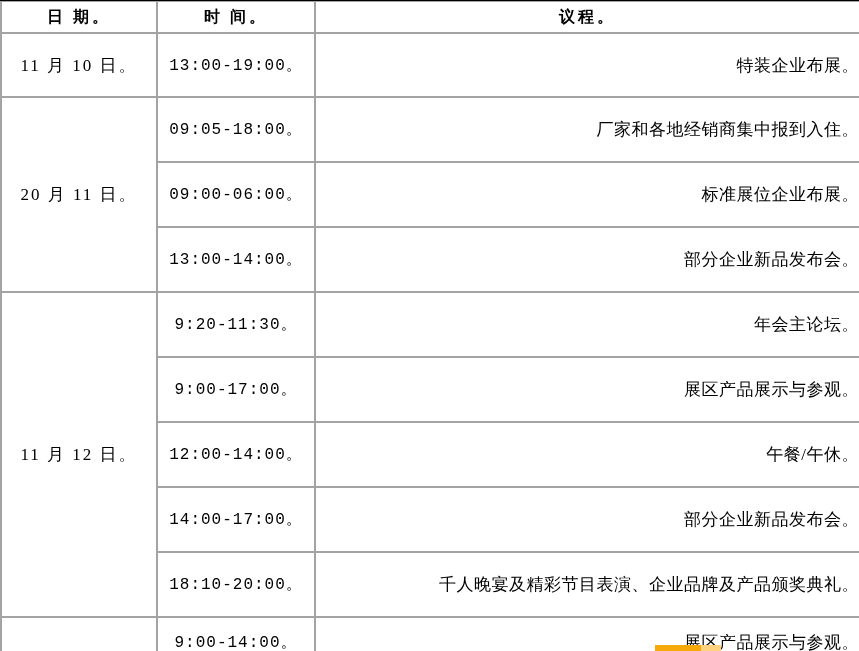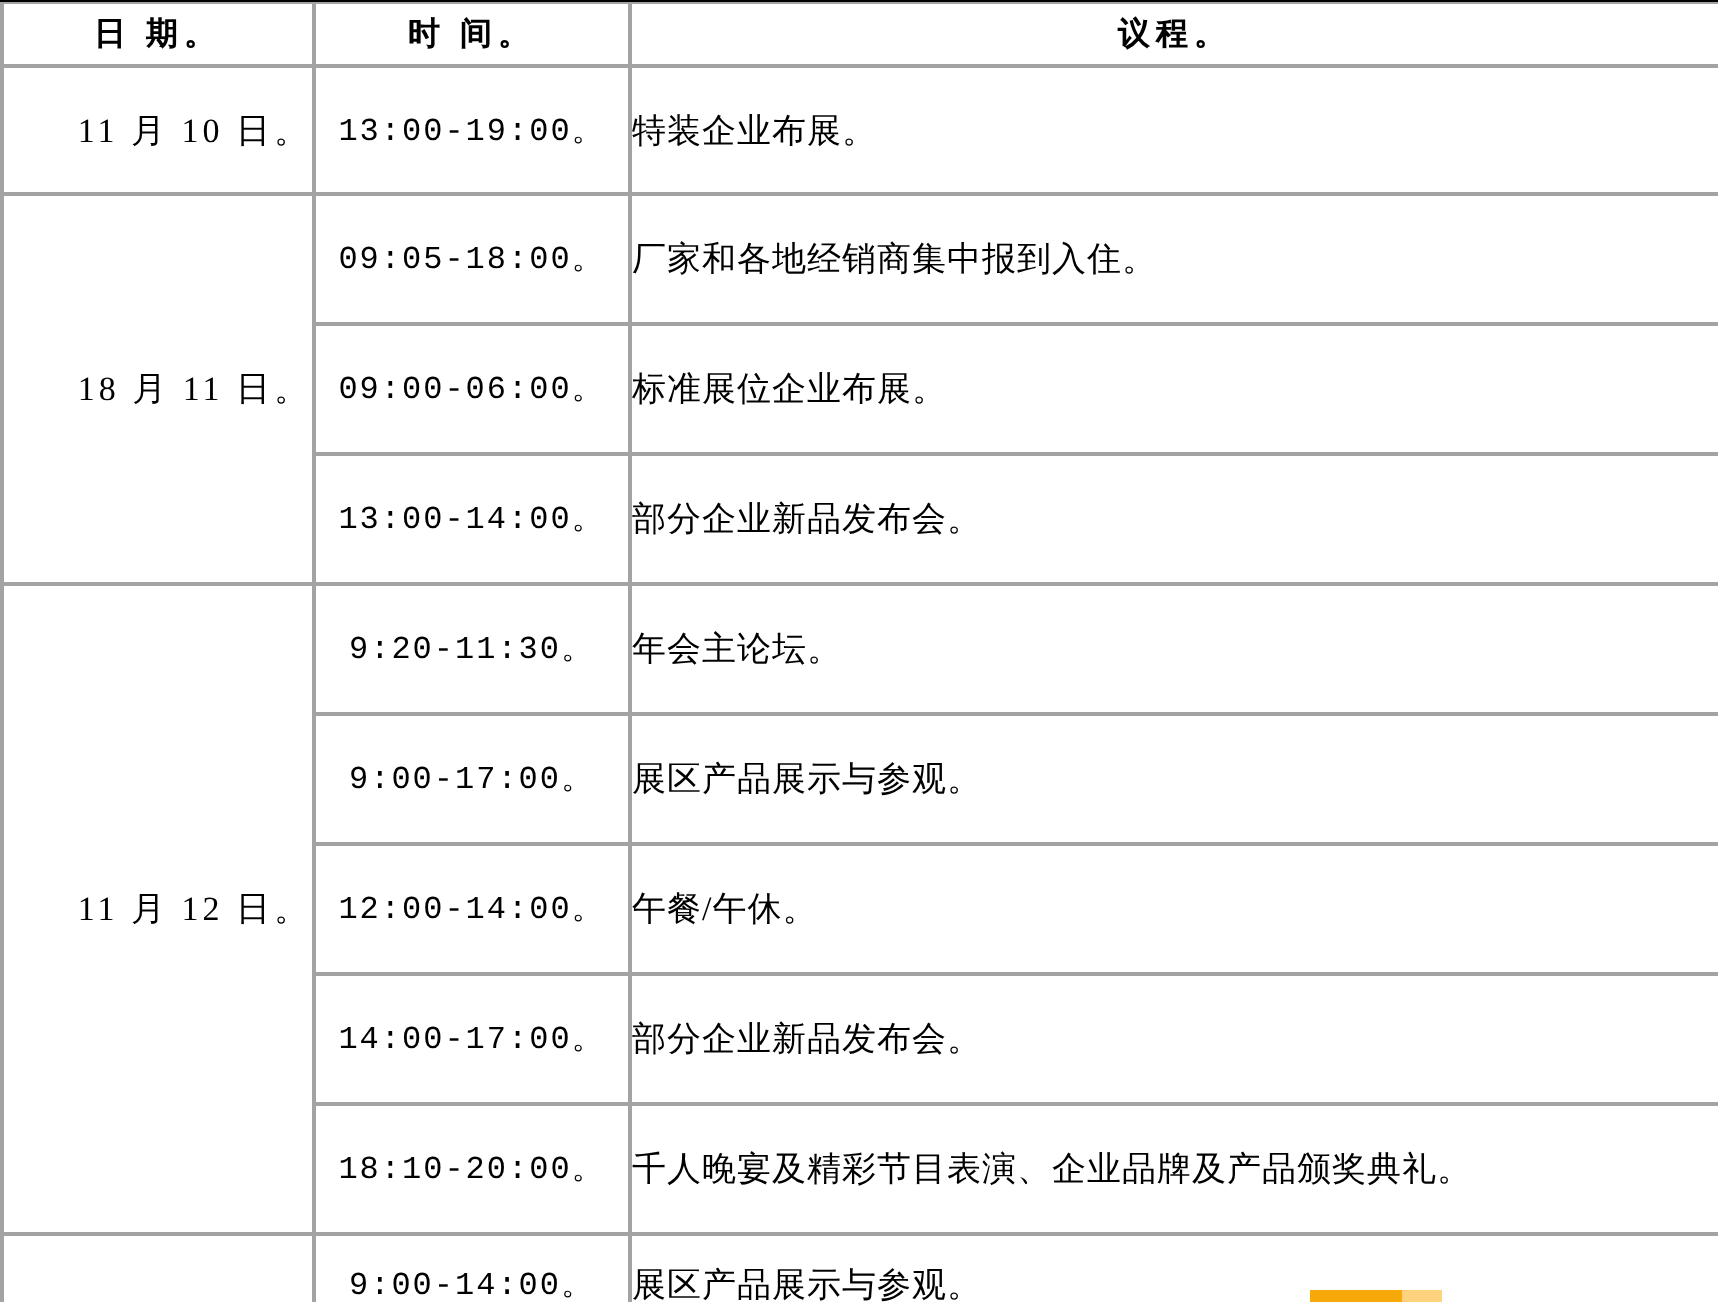--- a/index.html
+++ b/index.html
@@ -41,33 +41,33 @@
 
   th.hdr {
     height: 30px;
     font-family: "Liberation Serif", serif;
     font-weight: bold;
     font-size: 16px;
     letter-spacing: 3px;
     text-align: center;
   }
   td.date-cell {
-    text-align: right;
+    text-align: center;
     font-size: 17px;
     font-family: "Liberation Serif", serif;
     letter-spacing: 2px;
   }
   td.time-cell {
     text-align: center;
     font-size: 16px;
     font-family: "Liberation Mono", monospace;
     letter-spacing: 1px;
   }
   td.topic-cell {
-    text-align: left;
+    text-align: right;
     font-size: 17px;
     font-family: "Liberation Serif", serif;
     padding-left: 10px;
     letter-spacing: 0.5px;
   }
   
   tr.r1 td { height: 62px; }
   tr.r-std td { height: 63px; }
   tr.last td { height: 48px; }
   .top-border-line {
@@ -115,21 +115,21 @@
       </tr>
     </thead>
     <tbody>
       <tr class="r1">
         <td class="date-cell" rowspan="1">11 月 10 日。</td>
         <td class="time-cell">13:00-19:00。</td>
         <td class="topic-cell">特装企业布展。</td>
       </tr>
 
       <tr class="r-std">
-        <td class="date-cell" rowspan="3">18 月 11 日。</td>
+        <td class="date-cell" rowspan="3">20 月 11 日。</td>
         <td class="time-cell">09:05-18:00。</td>
         <td class="topic-cell">厂家和各地经销商集中报到入住。</td>
       </tr>
       <tr class="r-std">
         <td class="time-cell">09:00-06:00。</td>
         <td class="topic-cell">标准展位企业布展。</td>
       </tr>
       <tr class="r-std">
         <td class="time-cell">13:00-14:00。</td>
         <td class="topic-cell">部分企业新品发布会。</td>

